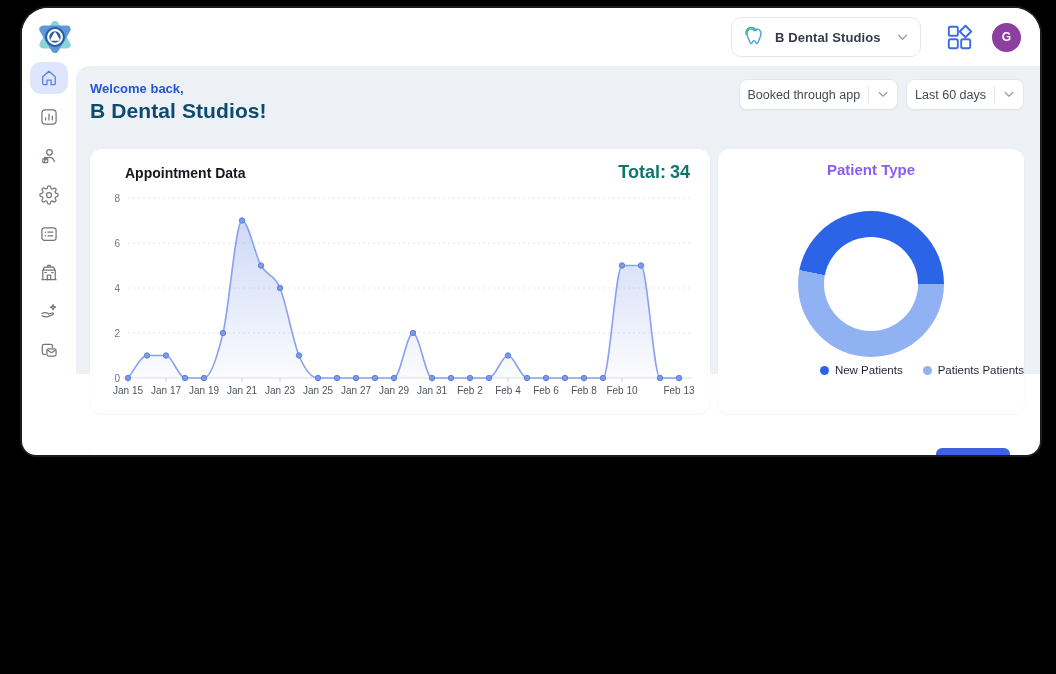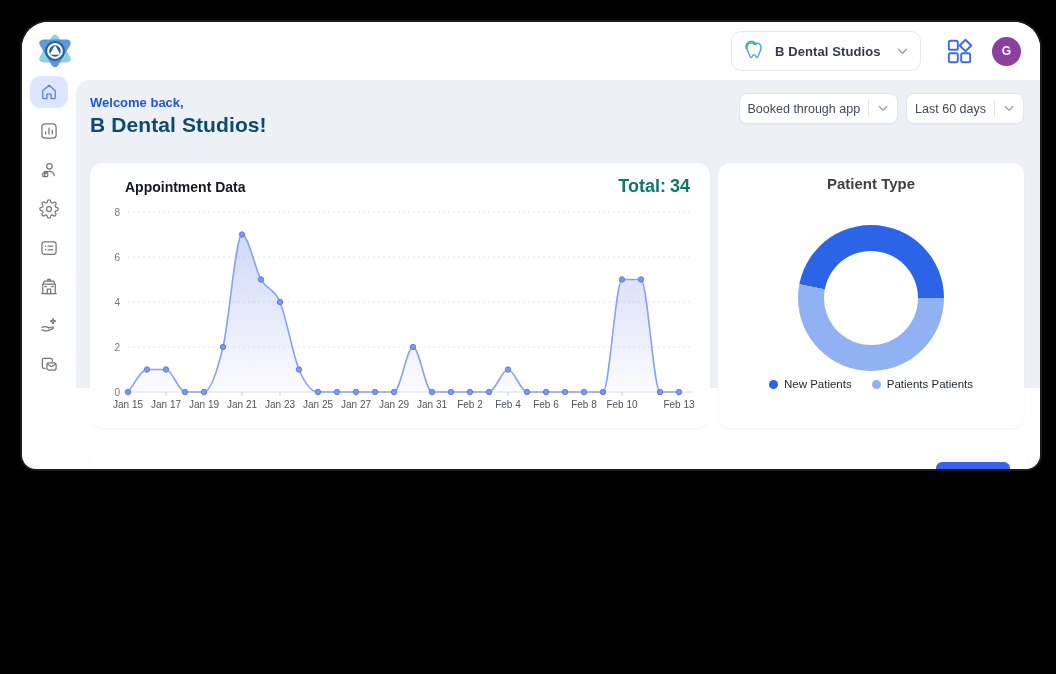--- a/index.html
+++ b/index.html
@@ -1,19 +1,19 @@
 <!DOCTYPE html>
 <html><head>
 <meta charset="utf-8">
 <style>
   * { margin:0; padding:0; box-sizing:border-box; }
   html,body { width:1056px; height:674px; background:#000; overflow:hidden;
     font-family:"Liberation Sans", sans-serif; }
   .stage { position:relative; width:1056px; height:674px; background:#000; }
-  .window { position:absolute; left:22px; top:22px; width:1018px; height:447px;
+  .window { position:absolute; left:22px; top:8px; width:1018px; height:447px;
     background:#fff; border-radius:26px 26px 14px 14px; overflow:hidden;
     box-shadow:0 0 0 2px #1c1c1c; }
 
   
   .topbar { height:58px; background:#fff; display:flex; align-items:center;
     padding:0 19px 0 8px; }
   .logo { width:38px; height:38px; margin-left:6px; flex:0 0 auto; }
   .topbar-spacer { flex:1; }
   .clinic-selector { display:flex; align-items:center; gap:9px; width:190px; height:40px;
     border:1px solid #e5e7ec; border-radius:10px; background:#fff; padding:0 12px 0 10px;
@@ -55,26 +55,26 @@
   .chart-card { width:620px; height:265px; position:relative; }
   .card-head { display:flex; justify-content:space-between; align-items:center; padding:13px 20px 0 18px;margin-left:17px; }
   .card-title { font-size:14px; font-weight:600; color:#14181f; }
   .card-total { font-size:18px; font-weight:600; color:#0f766e; }
   .card-total .tv { margin-left:4px; }
   #line-chart { position:absolute; left:0; top:36px; }
   .ytick { font-size:10px; fill:#717680; text-anchor:end; }
   .xtick { font-size:10px; fill:#4d545e; text-anchor:middle; }
 
   .donut-card { width:306px; height:265px; position:relative; }
-  .donut-title { text-align:center; font-size:15px; font-weight:600; color:#404040; padding-top:12px; }
+  .donut-title { text-align:center; font-size:15px; font-weight:600; color:#8b5cf6; padding-top:12px; }
   .donut { position:absolute; left:50%; top:135px; transform:translate(-50%,-50%);
     width:146px; height:146px; border-radius:50%; }
   .donut-hole { position:absolute; left:26px; top:26px; width:94px; height:94px;
     border-radius:50%; background:#fff; }
-  .legend { position:absolute; left:0; right:0; top:215px; display:flex; justify-content:center; gap:20px; }
+  .legend { position:absolute; left:0; right:0; top:215px; display:flex; justify-content:flex-end; gap:20px; }
   .legend-item { display:flex; align-items:center; gap:6px; cursor:pointer; }
   .legend-dot { width:9px; height:9px; border-radius:50%; }
   .legend-label { font-size:11.5px; color:#1f2530; }
 
   .bottom-card { position:absolute; left:14px; right:12px; top:371px; height:60px;
     background:#fff; border-radius:12px; box-shadow:0 1px 2px rgba(16,24,40,.05); }
   .clipped-primary-btn { position:absolute; right:18px; top:11px; width:74px; height:26px;
     background:#3d62e9; border:none; border-radius:6px; cursor:pointer; }
 
   svg .s { fill:none; stroke:currentColor; stroke-width:1.5; stroke-linecap:round; stroke-linejoin:round; }

